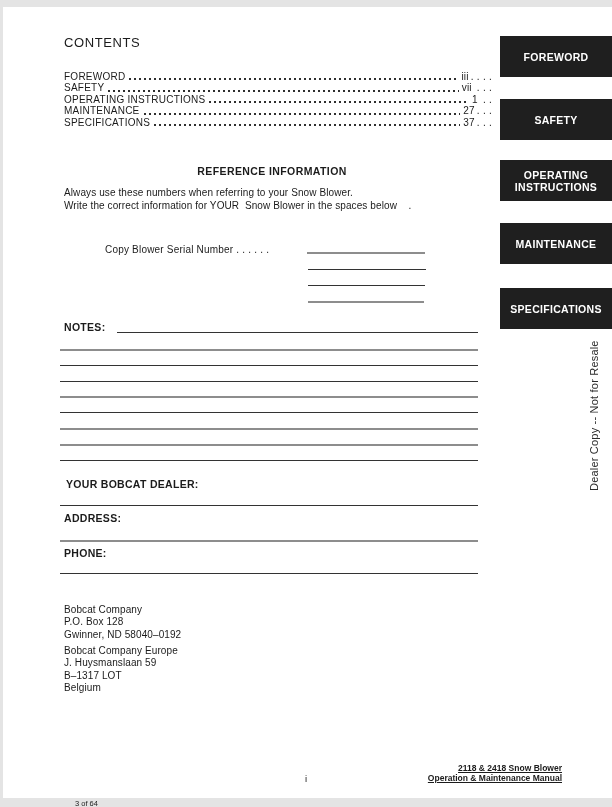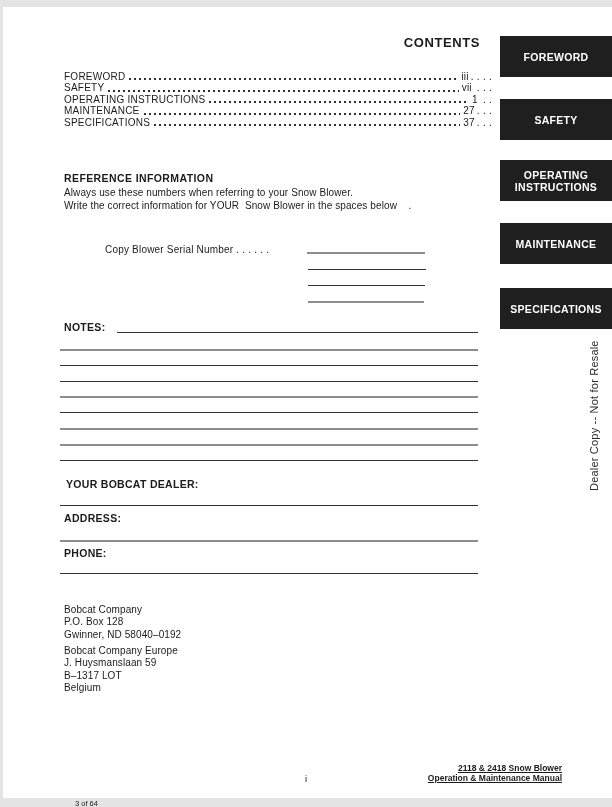--- a/index.html
+++ b/index.html
@@ -4,37 +4,37 @@
 <style>
   html,body { margin:0; padding:0; background:#e4e4e4; }
   .page {
     position:relative; width:612px; height:807px; background:#e4e4e4;
     font-family:"Liberation Sans", sans-serif; color:#1b1b1b; overflow:hidden;
     margin:0 auto;
   }
   .sheet { position:absolute; left:3px; top:7px; width:609px; height:791px; background:#ffffff; }
 
   
-  .contents-title { position:absolute; left:64px; top:35px; width:416px; text-align:right;
-    font-size:13px; font-weight:bold; letter-spacing:0.6px; }
+  .contents-title { position:absolute; left:64px; top:35px; width:416px; text-align:left;
+    font-size:13px; font-weight:normal; letter-spacing:0.6px; }
   .toc { position:absolute; left:64px; top:71px; width:428px; }
   .toc-row { display:flex; align-items:baseline; height:11.4px; font-size:10px; letter-spacing:0.25px; }
   .toc-leader { flex:1; align-self:stretch; margin:0 3px;
     background-image:radial-gradient(circle at 2px 2px, #2e2e2e 0.9px, transparent 1.4px);
     background-size:5px 4px; background-repeat:repeat-x; background-position:left bottom 1px; }
   .toc-trail { margin-left:2px; white-space:pre; }
 
   
   .tab { position:absolute; left:500px; width:112px; height:41px; background:#1f1f1f; color:#ffffff;
     display:flex; align-items:center; justify-content:center; text-align:center;
     font-weight:bold; font-size:10.5px; line-height:12px; letter-spacing:0.3px;
     padding:0 4px; box-sizing:border-box; }
 
   
-  .ref-title { position:absolute; left:64px; top:172px; width:416px; text-align:left;
+  .ref-title { position:absolute; left:64px; top:165px; width:416px; text-align:center;
     font-weight:bold; font-size:10.5px; letter-spacing:0.4px; }
   .ref-para { position:absolute; left:64px; top:186px; width:424px; font-size:10px;
     line-height:13px; letter-spacing:0.1px; }
   .ref-para div { white-space:pre-wrap; }
 
   .serial-label { position:absolute; left:105px; top:244px; font-size:10px; letter-spacing:0.2px; white-space:pre; }
 
   
   .wline { position:absolute; height:0; }
   .wline.dark  { border-top:1px solid #333333; }

